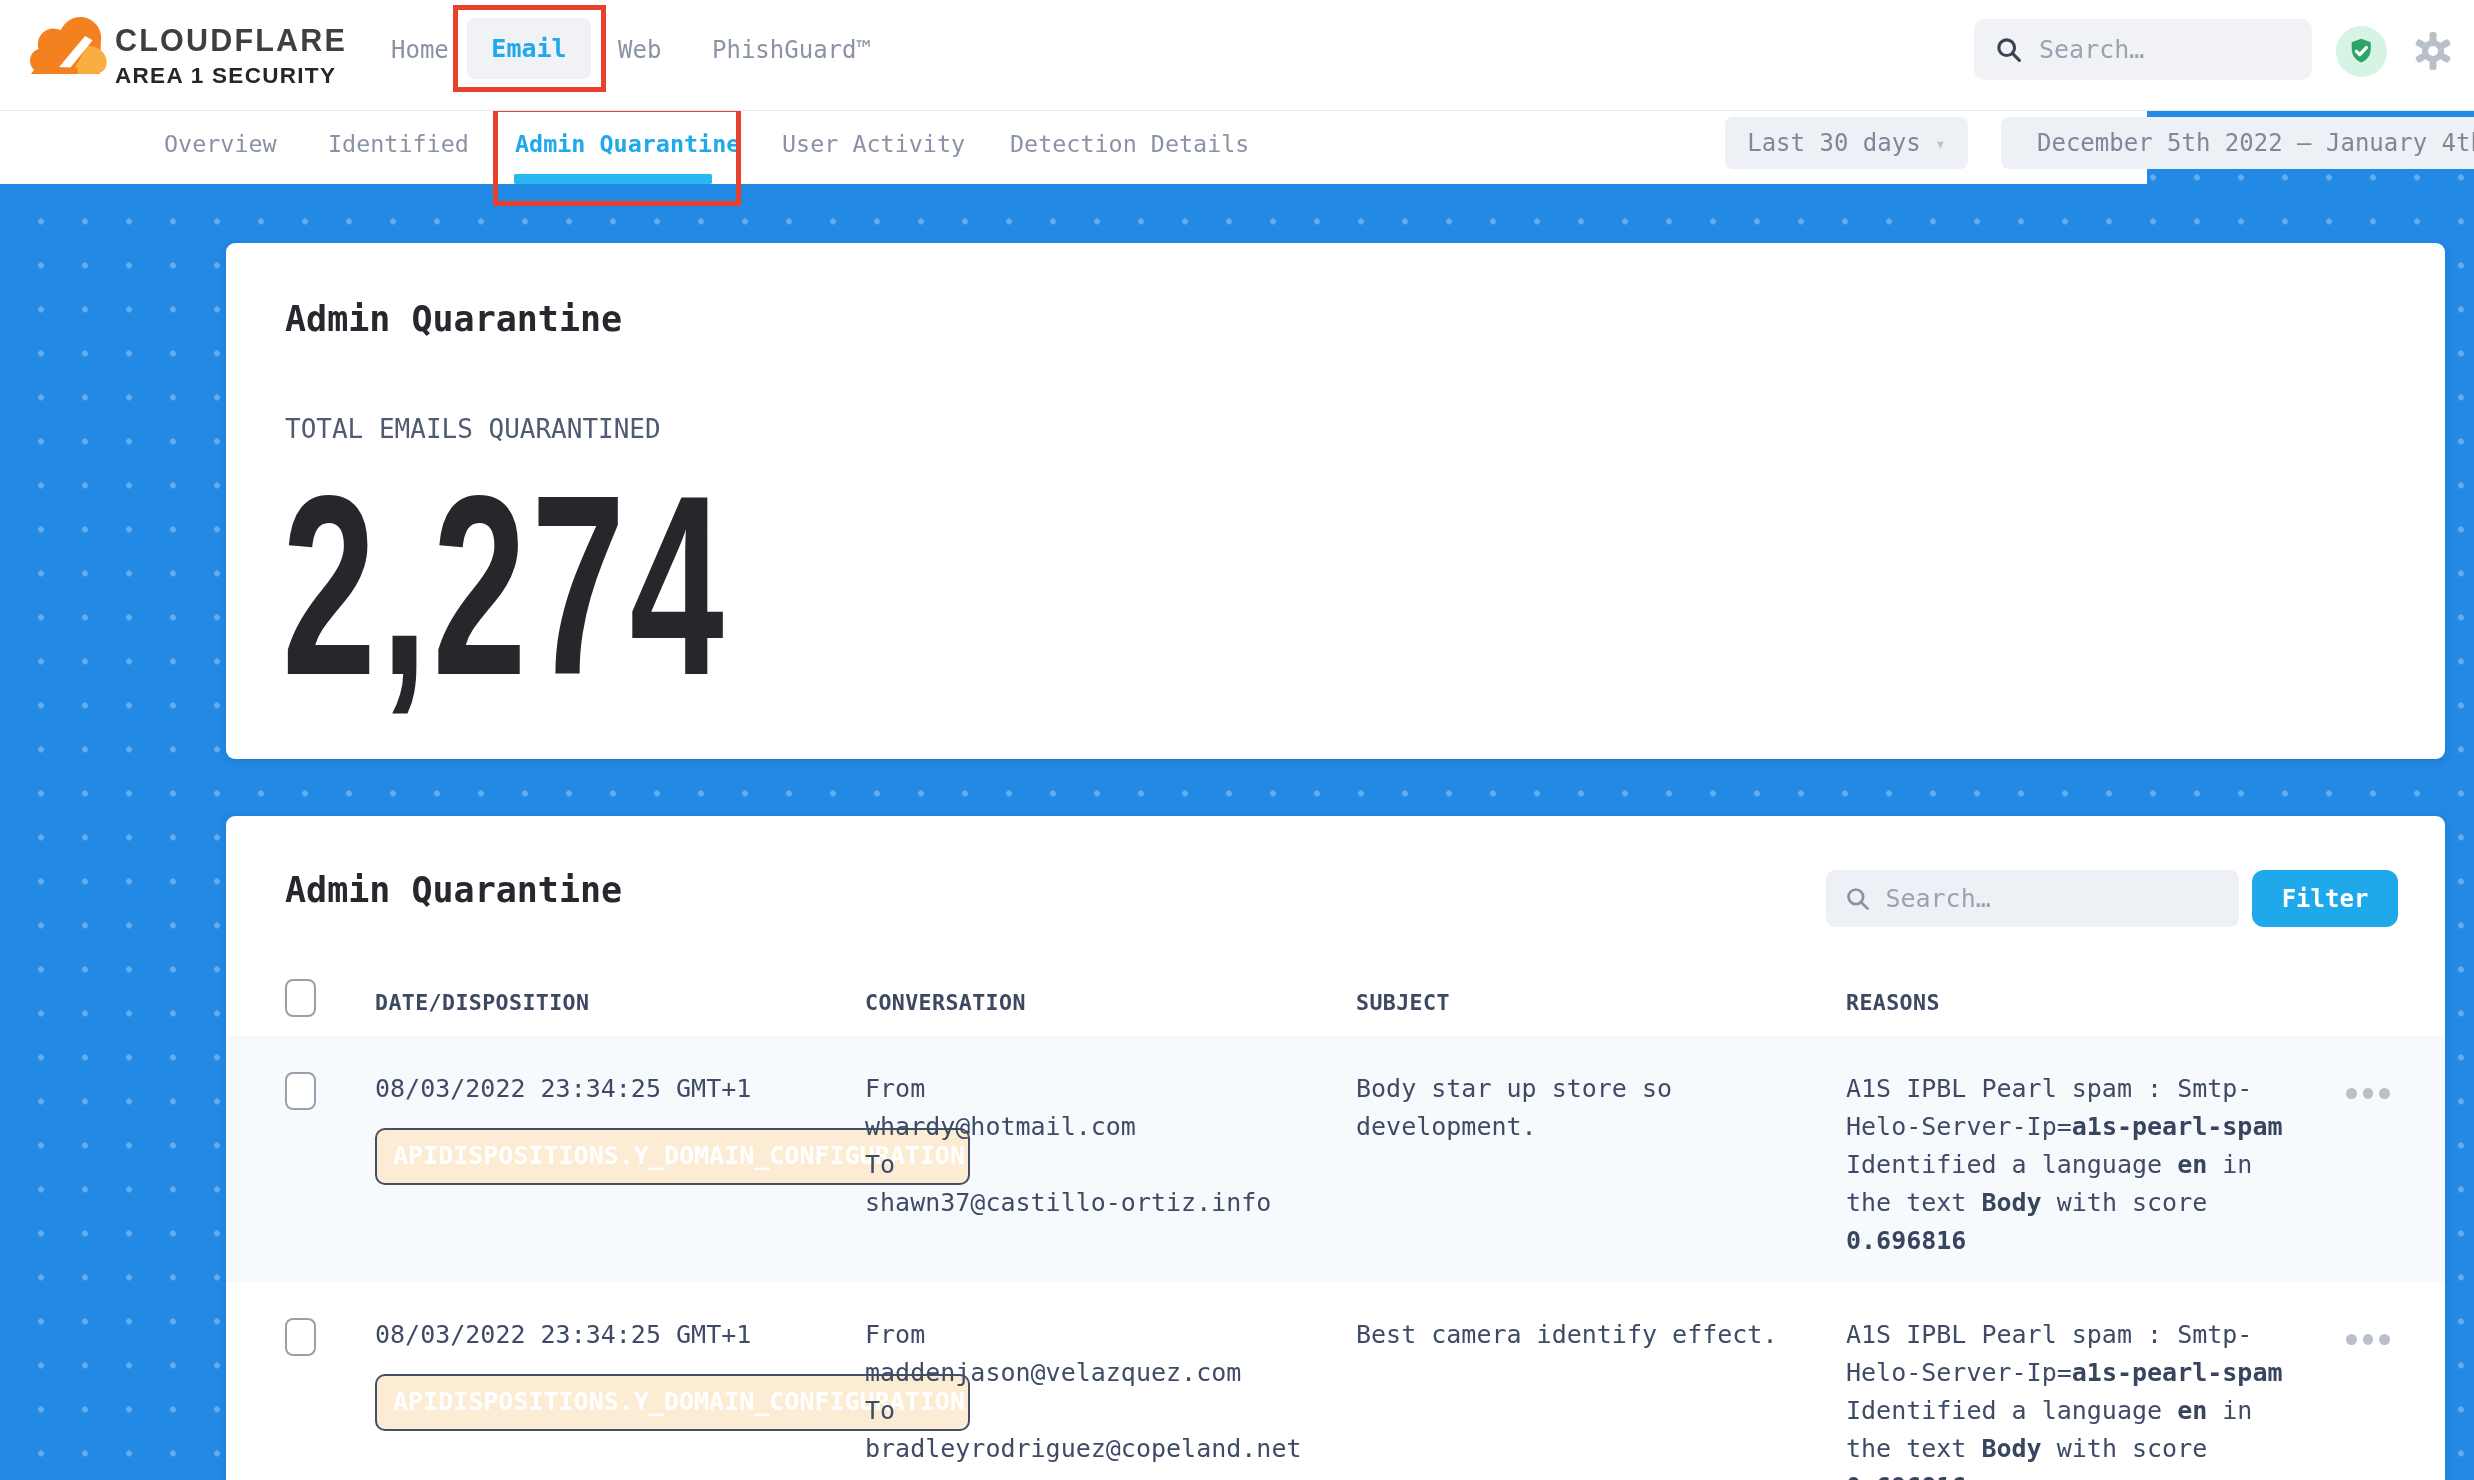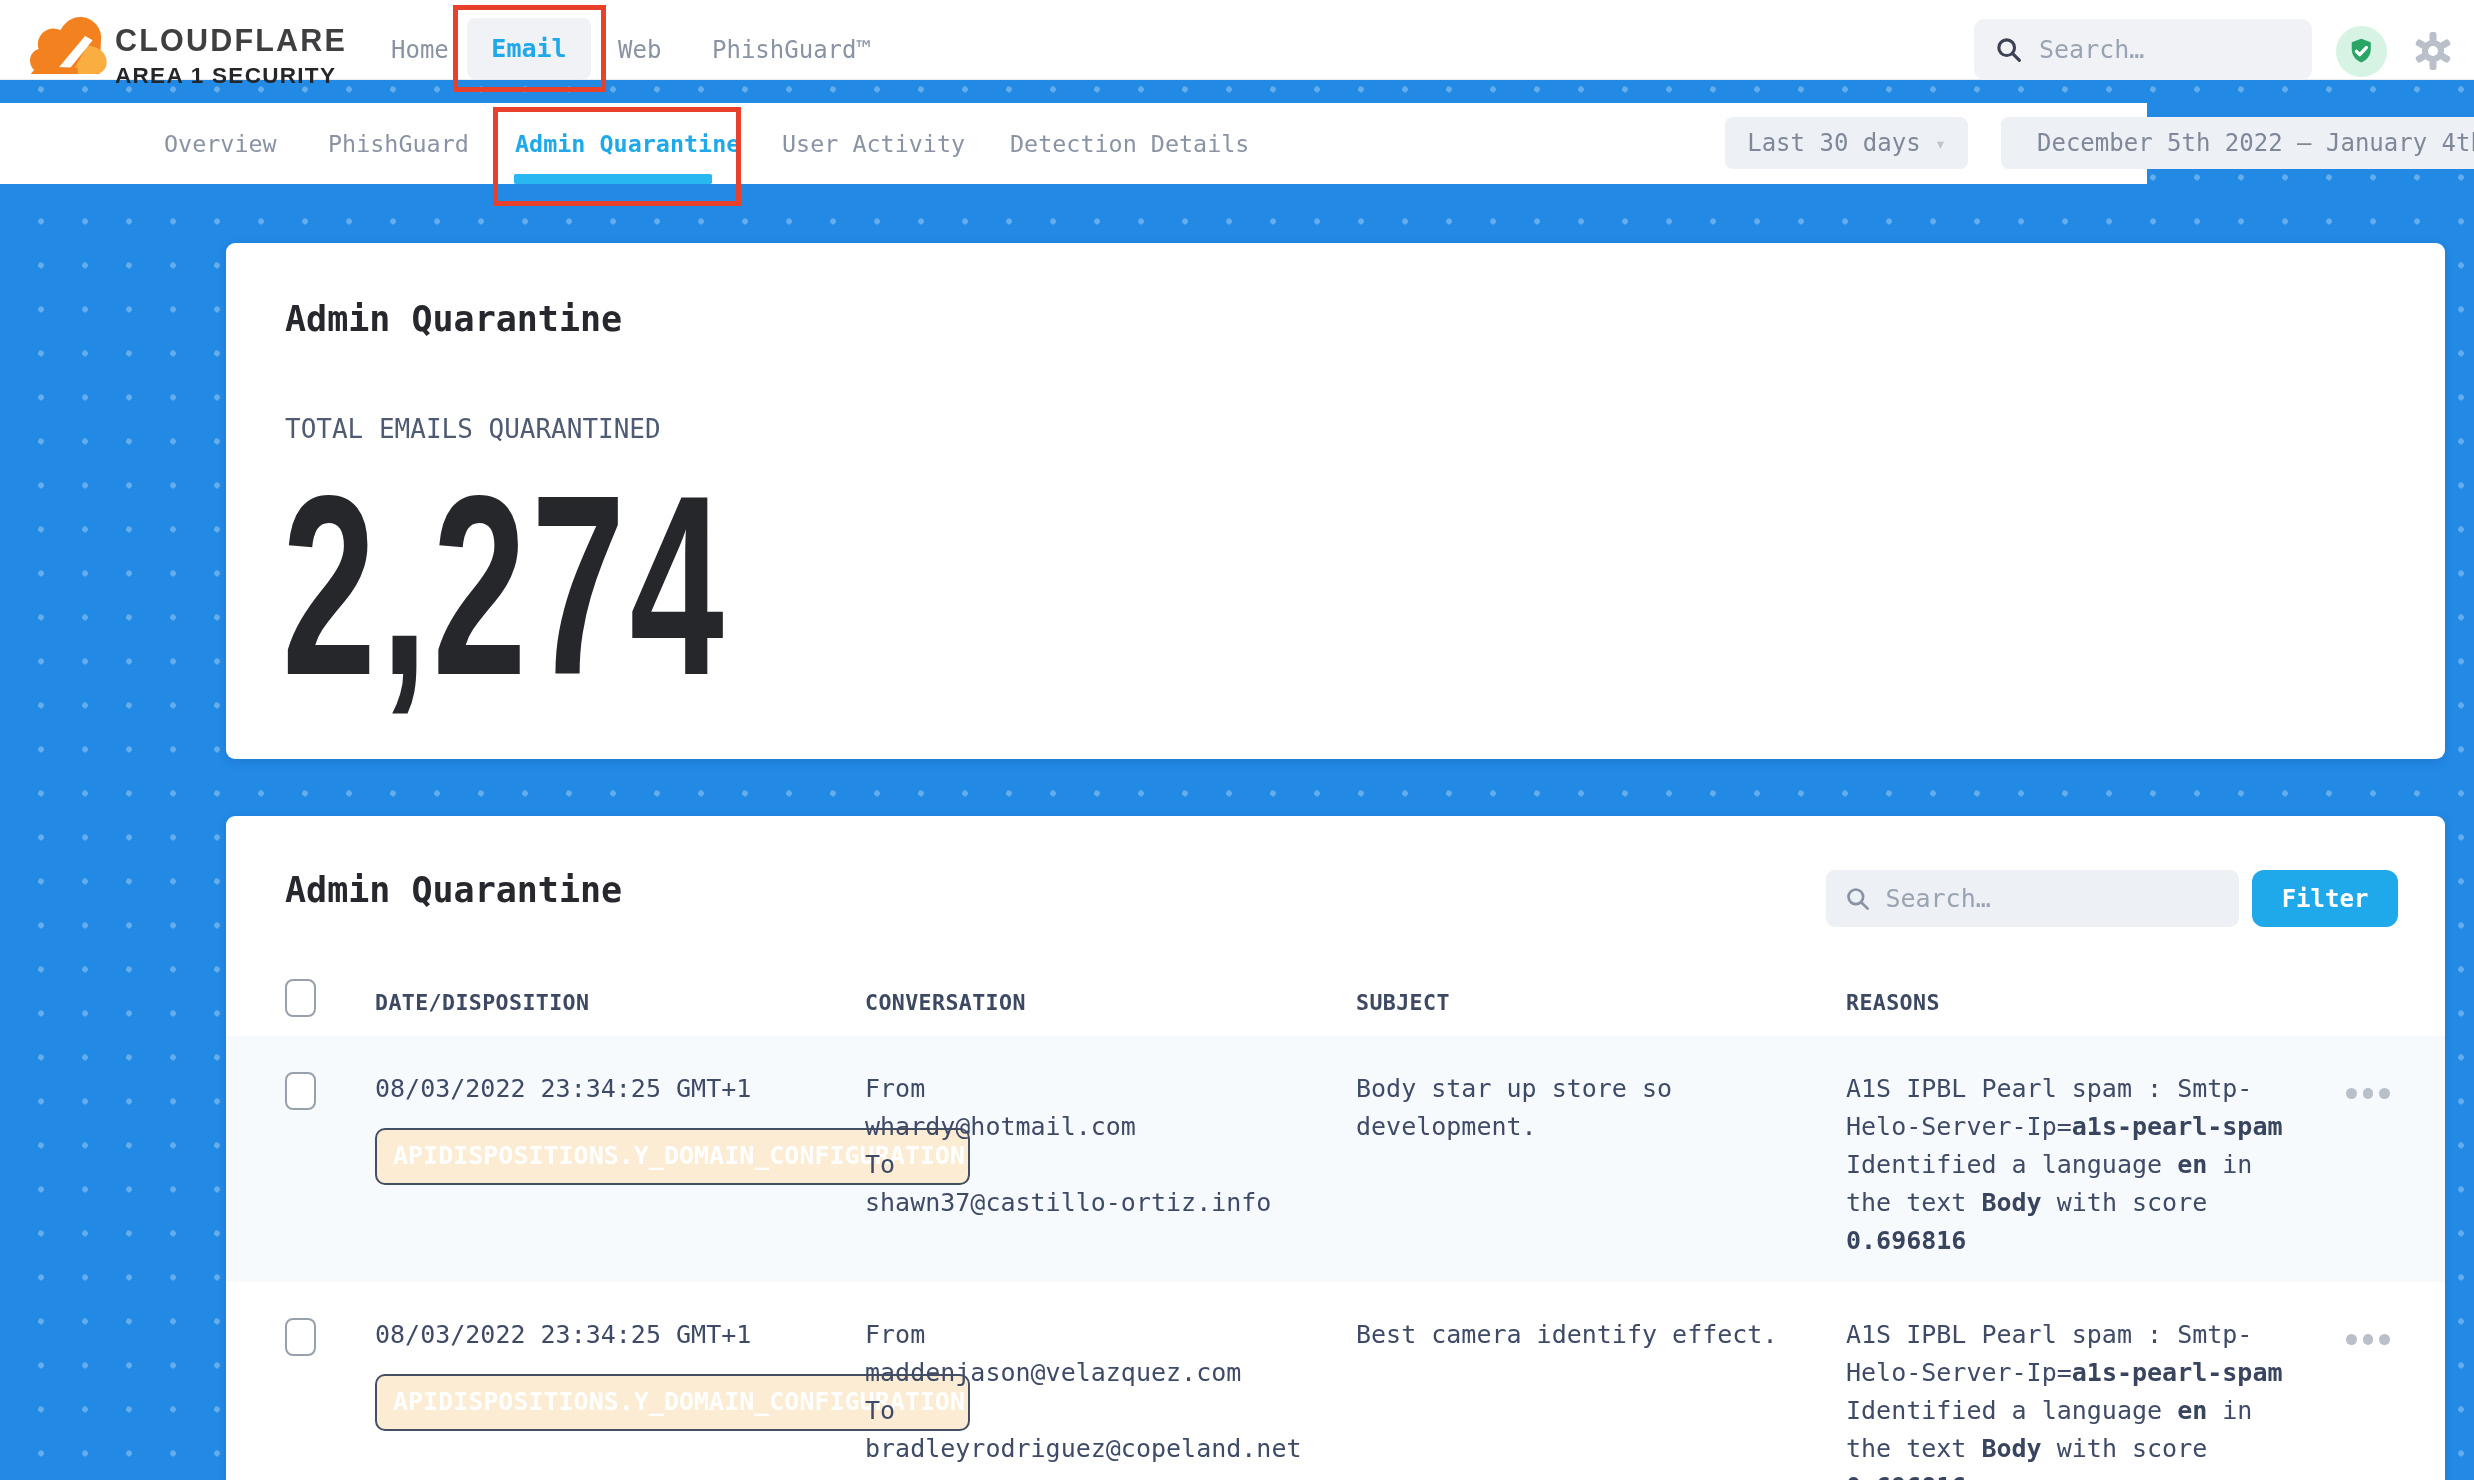--- a/index.html
+++ b/index.html
@@ -19,21 +19,21 @@
   *{margin:0;padding:0;box-sizing:border-box;}
   html,body{background:#555;}
   .page{
     position:relative;width:2475px;height:1480px;overflow:hidden;
     background-color:var(--page-bg);
     background-image:radial-gradient(rgba(255,255,255,.30) 2.7px, transparent 3.1px);
     background-size:44px 44px;background-position:19px 23.4px;
     font-family:var(--mono);
   }
   
-  .header{position:absolute;left:0;top:0;width:2475px;height:80px;background:#fff;border-bottom:0.9px solid #E9ECEF;z-index:5;}
+  .header{position:absolute;left:0;top:0;width:2475px;height:111px;background:#fff;border-bottom:0.9px solid #E9ECEF;z-index:5;}
   .logo{position:absolute;left:23.4px;top:10.8px;width:86px;height:79px;}
   .brand{position:absolute;left:115px;top:23.4px;font-family:var(--sans);}
   .brand .l1{font-size:30.5px;font-weight:bold;letter-spacing:2.2px;color:#3F3F42;}
   .brand .l2{font-size:22.5px;font-weight:bold;letter-spacing:1.3px;color:#25262A;margin-top:4.5px;}
   .nav-item{position:absolute;top:36px;font-size:24px;color:var(--nav-gray);cursor:pointer;white-space:nowrap;}
   .nav-0{left:391px;} .nav-2{left:618px;} .nav-3{left:712px;}
   .nav-pill{position:absolute;left:467px;top:18px;width:124px;height:61px;background:#F0F2F5;border-radius:8px;
     display:flex;align-items:center;justify-content:center;font-size:25px;font-weight:bold;color:var(--accent);cursor:pointer;}
   .anno-email{position:absolute;left:453px;top:4.5px;width:153px;height:87px;border:5.4px solid var(--annotation);z-index:6;pointer-events:none;}
   .hsearch{position:absolute;left:1974px;top:19px;width:338px;height:61px;background:#F0F2F5;border-radius:10.8px;display:flex;align-items:center;padding:0 20px;}
@@ -142,21 +142,21 @@
         <rect x="16.5" y="1" width="7" height="10" rx="2.5" transform="rotate(300 20 20)"></rect>
         <circle cx="20" cy="20" r="11"></circle>
       </g>
       <circle cx="20" cy="20" r="5" fill="#fff"></circle>
     </svg>
   </div>
 
   <div class="subnav">
     <div id="sub-tabs">
         <div class="tab tab-0">Overview</div>
-        <div class="tab tab-1">PhishGuard</div>
+        <div class="tab tab-1">Identified</div>
         <div class="tab tab-2 active">Admin Quarantine</div>
         <div class="tab tab-3">User Activity</div>
         <div class="tab tab-4">Detection Details</div>
       </div>
     <div class="tab-underline"></div>
     <div class="anno-tab"></div>
     <div class="range-btn">
       <span>Last 30 days</span>
       <span class="caret">▾</span>
     </div>

